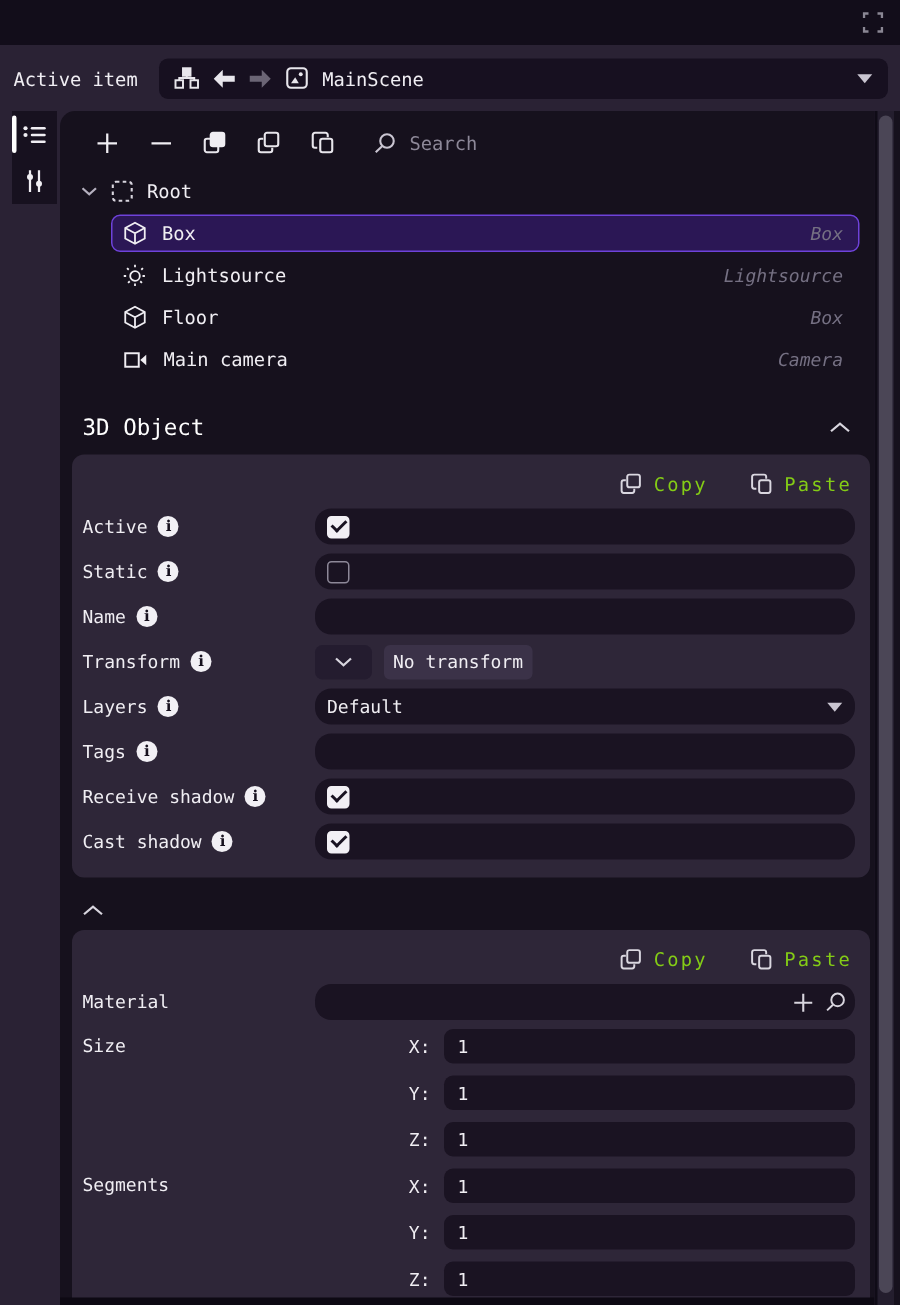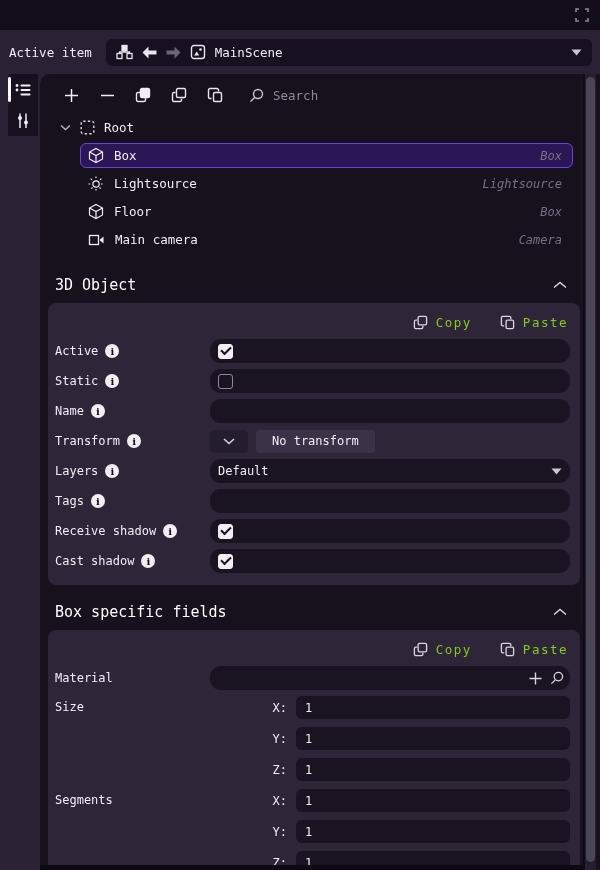--- a/index.html
+++ b/index.html
@@ -35,21 +35,21 @@
   .main-bottom-strip{position:absolute;left:0;right:0;bottom:0;height:5px;background:#0d0913;}
 
   
   .toolbar{display:flex;align-items:center;padding:13px 10px 9px 23px;gap:0;flex:0 0 auto;}
   .tool-btn{width:16px;height:16px;margin-right:20px;display:flex;align-items:center;justify-content:center;cursor:pointer;}
   .search-wrap{display:flex;align-items:center;gap:9px;margin-left:6px;flex:1;}
   .search-input{background:transparent;border:none;outline:none;color:var(--text);font-size:12.5px;width:100%;}
   .search-input::placeholder{color:var(--muted);}
 
   
-  .tree{padding:2px 10px 12px 7px;flex:0 0 auto;}
+  .tree{padding:2px 10px 12px 1px;flex:0 0 auto;}
   .tree-root-row{display:flex;align-items:center;height:26px;padding-left:13px;gap:9px;color:var(--text);font-size:12.5px;cursor:pointer;}
   .tree-item{display:flex;align-items:center;height:25px;margin:3px 0 0 33px;padding:0 10px 0 7px;border-radius:6px;border:1px solid transparent;font-size:12.5px;color:var(--text);cursor:pointer;}
   .tree-item.selected{background:var(--selbg);border-color:var(--accent);}
   .tree-item .t-label{margin-left:10px;flex:1;}
   .tree-item .t-type{font-style:italic;color:var(--dim);font-size:12px;}
 
   
   .sec-head{display:flex;align-items:center;justify-content:space-between;padding:12px 16px 9px 15px;flex:0 0 auto;cursor:pointer;}
   .sec-title{font-size:15px;color:#ffffff;}
 
@@ -61,21 +61,21 @@
   .prow{display:grid;grid-template-columns:155px 1fr;align-items:center;margin:0 10px 6px 7px;min-height:24px;}
   .plabel{display:flex;align-items:center;gap:7px;font-size:12px;color:var(--text);}
   .info-icon{width:14px;height:14px;border-radius:50%;background:var(--white);color:#16101e;font-size:10px;font-weight:bold;font-family:"DejaVu Serif",serif;display:flex;align-items:center;justify-content:center;flex:0 0 auto;}
   .pfield{height:24px;background:var(--input);border-radius:11px;display:flex;align-items:center;padding:0 8px;}
   .pfield input{background:transparent;border:none;outline:none;color:var(--text);font-size:12px;width:100%;}
   .checkbox{width:15px;height:15px;border-radius:3px;border:1.5px solid var(--muted);display:flex;align-items:center;justify-content:center;cursor:pointer;}
   .checkbox.checked{background:var(--white);border-color:var(--white);}
   .checkbox.checked::after{content:'';width:8px;height:4px;border-left:2.5px solid #191322;border-bottom:2.5px solid #191322;transform:rotate(-45deg) translate(1px,-1px);}
   .transform-cell{display:flex;align-items:center;gap:8px;}
   .tf-btn{width:38px;height:23px;background:#241c2f;border-radius:5px;display:flex;align-items:center;justify-content:center;cursor:pointer;}
-  .tf-chip{background:var(--chip);border-radius:4px;height:23px;display:flex;align-items:center;padding:0 16px;color:var(--text);font-size:12px;}
+  .tf-chip{background:var(--chip);border-radius:4px;height:23px;display:flex;align-items:center;padding:0 6px;color:var(--text);font-size:12px;}
   .select-field{justify-content:space-between;cursor:pointer;}
   .select-field .sel-value{color:var(--text);font-size:12px;}
 
   .mat-field{position:relative;}
   .mat-icons{position:absolute;right:6px;top:0;bottom:0;display:flex;align-items:center;gap:8px;}
   .mat-icons .mi{cursor:pointer;display:flex;}
 
   .axis-row{display:grid;grid-template-columns:155px 86px 1fr;align-items:center;margin:0 10px 8px 7px;min-height:22px;}
   .axis-label{text-align:right;padding-right:9px;color:var(--text);font-size:12px;}
   .axis-input{height:23px;background:var(--input);border-radius:6px;display:flex;align-items:center;padding:0 9px;}
@@ -404,21 +404,20 @@
             <span>Cast shadow</span>
             <span class="info-icon">i</span>
           </div>
           <div class="pfield">
             <div class="checkbox checked"></div>
           </div>
         </div>
       </div>
 
       <div class="sec-head">
-        <span class="sec-title">Box specific fields</span>
         <span>
           <svg width="14" height="8" viewBox="0 0 14 8" fill="none" stroke="#d8d5de" stroke-width="1.5">
               <path d="M1 6.5 L7 1.5 L13 6.5"></path>
             </svg>
         </span>
       </div>
 
       <div class="panel">
         <div class="cp-row">
           <div class="cp-btn">

